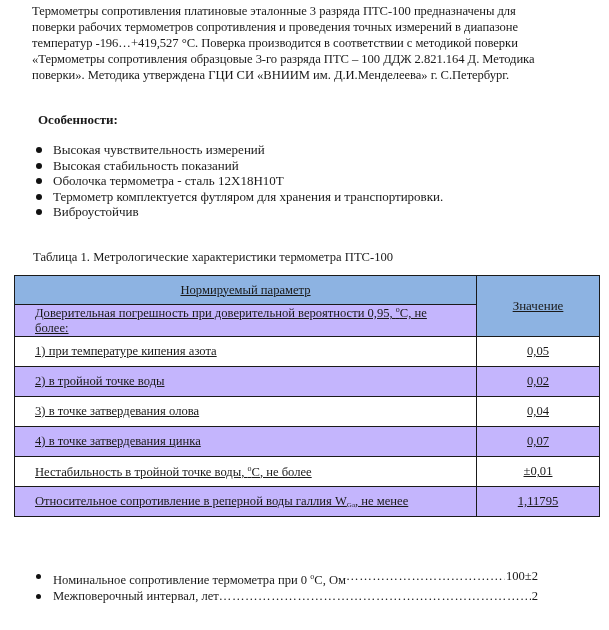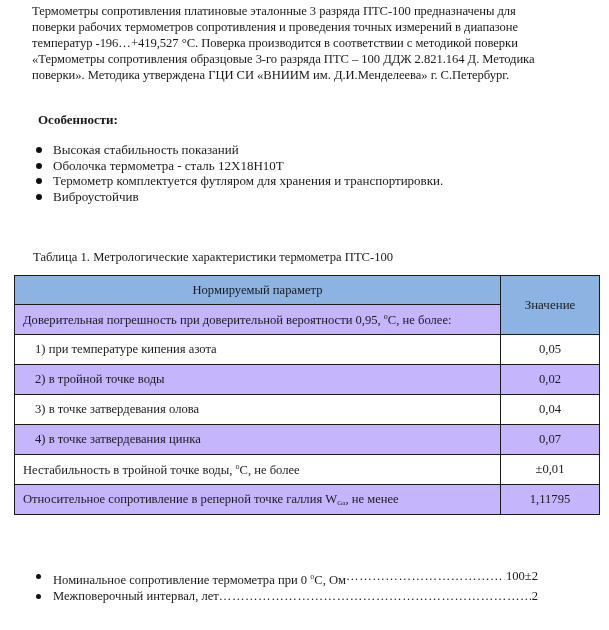--- a/index.html
+++ b/index.html
@@ -28,21 +28,21 @@
     background: #111;
   }
   .table-caption {
     position: absolute; left: 33px; top: 250px; font-size: 12.6px;
   }
   table.metro {
     position: absolute; left: 14px; top: 275px; width: 586px;
     border-collapse: collapse; font-size: 12.6px;
   }
   table.metro td {
-    border: 1.3px solid #1a1a1a; height: 29px; padding: 0 8px;
+    border: 1.3px solid #1a1a1a; height: 29px; padding: 0 20px; text-decoration: underline;
   }
   table.metro .hdr { background: #8db3e2; text-align: center; height: 28px; }
   table.metro .hdr-val { background: #8db3e2; text-align: center; width: 82px; font-size: 13px; margin-top: 44px; }
   table.metro .light { background: #c4b5fd; }
   table.metro .white { background: #ffffff; }
   table.metro .val { text-align: center; width: 82px; }
   table.metro .indent { padding-left: 20px; }
   sup { font-size: 8px; vertical-align: 5px; }
   sub { font-size: 7px; vertical-align: -2px; }
   .specs {
@@ -65,20 +65,21 @@
   <span>Термометры  сопротивления  платиновые  эталонные  3  разряда  ПТС-100 предназначены  для</span>
   <span>поверки  рабочих  термометров  сопротивления  и  проведения точных  измерений  в  диапазоне</span>
   <span>температур  -196…+419,527 °С.  Поверка  производится  в  соответствии  с  методикой поверки</span>
   <span>«Термометры сопротивления образцовые  3-го       разряда  ПТС – 100 ДДЖ 2.821.164 Д. Методика</span>
   <span>поверки». Методика утверждена ГЦИ СИ «ВНИИМ им. Д.И.Менделеева» г. С.Петербург.</span>
 </div>
 
 <div class="features-title">Особенности:</div>
 
 <ul class="features">
+  <li><span class="bullet"></span><span>Высокая  чувствительность  измерений</span></li>
   <li><span class="bullet"></span><span>Высокая  стабильность  показаний</span></li>
   <li><span class="bullet"></span><span>Оболочка  термометра -   сталь  12Х18Н10Т</span></li>
   <li><span class="bullet"></span><span> Термометр комплектуется футляром для хранения и транспортировки.</span></li>
   <li><span class="bullet"></span><span>Виброустойчив</span></li>
 </ul>
 
 <div class="table-caption">Таблица 1.  Метрологические  характеристики  термометра  ПТС-100</div>
 
 <table class="metro">
   <tbody>
@@ -103,21 +104,21 @@
   </tr>
   <tr>
     <td class="light indent">4)  в  точке  затвердевания  цинка</td>
     <td class="light val">0,07</td>
   </tr>
   <tr>
     <td class="white"><span>Нестабильность  в  тройной  точке  воды,  </span><sup>o</sup><span>С,  не  более</span></td>
     <td class="white val">±0,01</td>
   </tr>
   <tr>
-    <td class="light"><span>Относительное  сопротивление  в  реперной  точке  галлия  W</span><sub>Ga</sub><span>,  не  менее</span></td>
+    <td class="light"><span>Относительное  сопротивление  в  реперной  воды  галлия  W</span><sub>Ga</sub><span>,  не  менее</span></td>
     <td class="light val">1,11795</td>
   </tr>
 </tbody>
   </table>
 
 <ul class="specs">
   <li>
     <span class="bullet"></span>
     <span><span>Номинальное  сопротивление  термометра  при  0 </span><sup>o</sup><span>С,  Ом</span></span>
     <span class="dots"></span>

